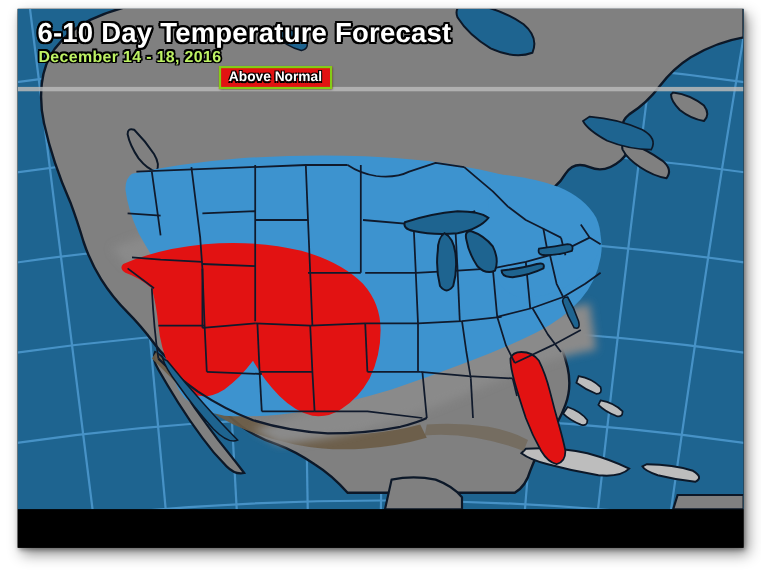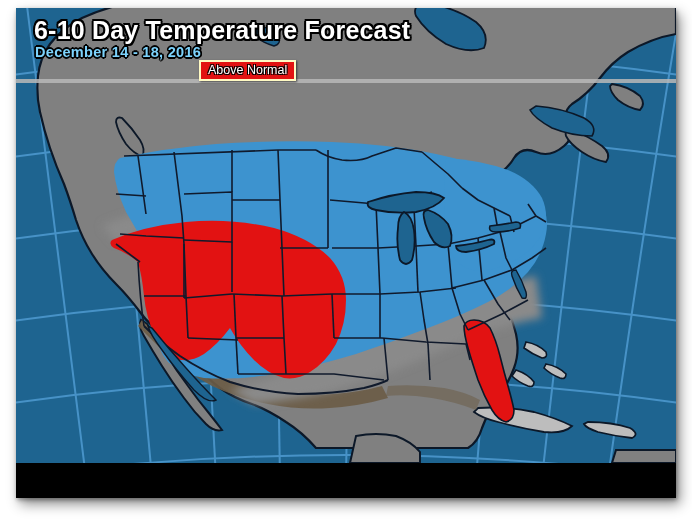--- a/index.html
+++ b/index.html
@@ -98,42 +98,42 @@
       -1.6px  1.6px 0 #000, 1.6px  1.6px 0 #000,
        0 -2px 0 #000, 0 2px 0 #000, -2px 0 0 #000, 2px 0 0 #000;
     white-space: nowrap;
   }
   #title-sub {
     position: absolute;
     left: 19px;
     top: 36px;
     font-size: 14.5px;
     font-weight: bold;
-    color: #7dd3fc;
+    color: #bef264;
     letter-spacing: .3px;
     text-shadow:
       -1.3px -1.3px 0 #000, 1.3px -1.3px 0 #000,
       -1.3px  1.3px 0 #000, 1.3px  1.3px 0 #000,
        0 -1.6px 0 #000, 0 1.6px 0 #000, -1.6px 0 0 #000, 1.6px 0 0 #000;
     white-space: nowrap;
   }
 
   
   #legend {
     position: absolute;
     left: 183px;
     top: 52px;
     display: flex;
     gap: 2px;
   }
   .legend-chip {
-    border: 2px solid #fef9c3;
+    border: 2px solid #84cc16;
     color: #ffffff;
     font-size: 12.5px;
-    font-weight: normal;
+    font-weight: bold;
     padding: 1px 7px 2px 7px;
     line-height: 14px;
     white-space: nowrap;
     text-shadow: -1px -1px 0 #000, 1px -1px 0 #000, -1px 1px 0 #000, 1px 1px 0 #000;
     box-shadow: 1px 1px 2px rgba(0,0,0,.6);
   }
   #legend-above { background: #e21212; }
   #legend-below { background: #3d93cf; }
 
   

